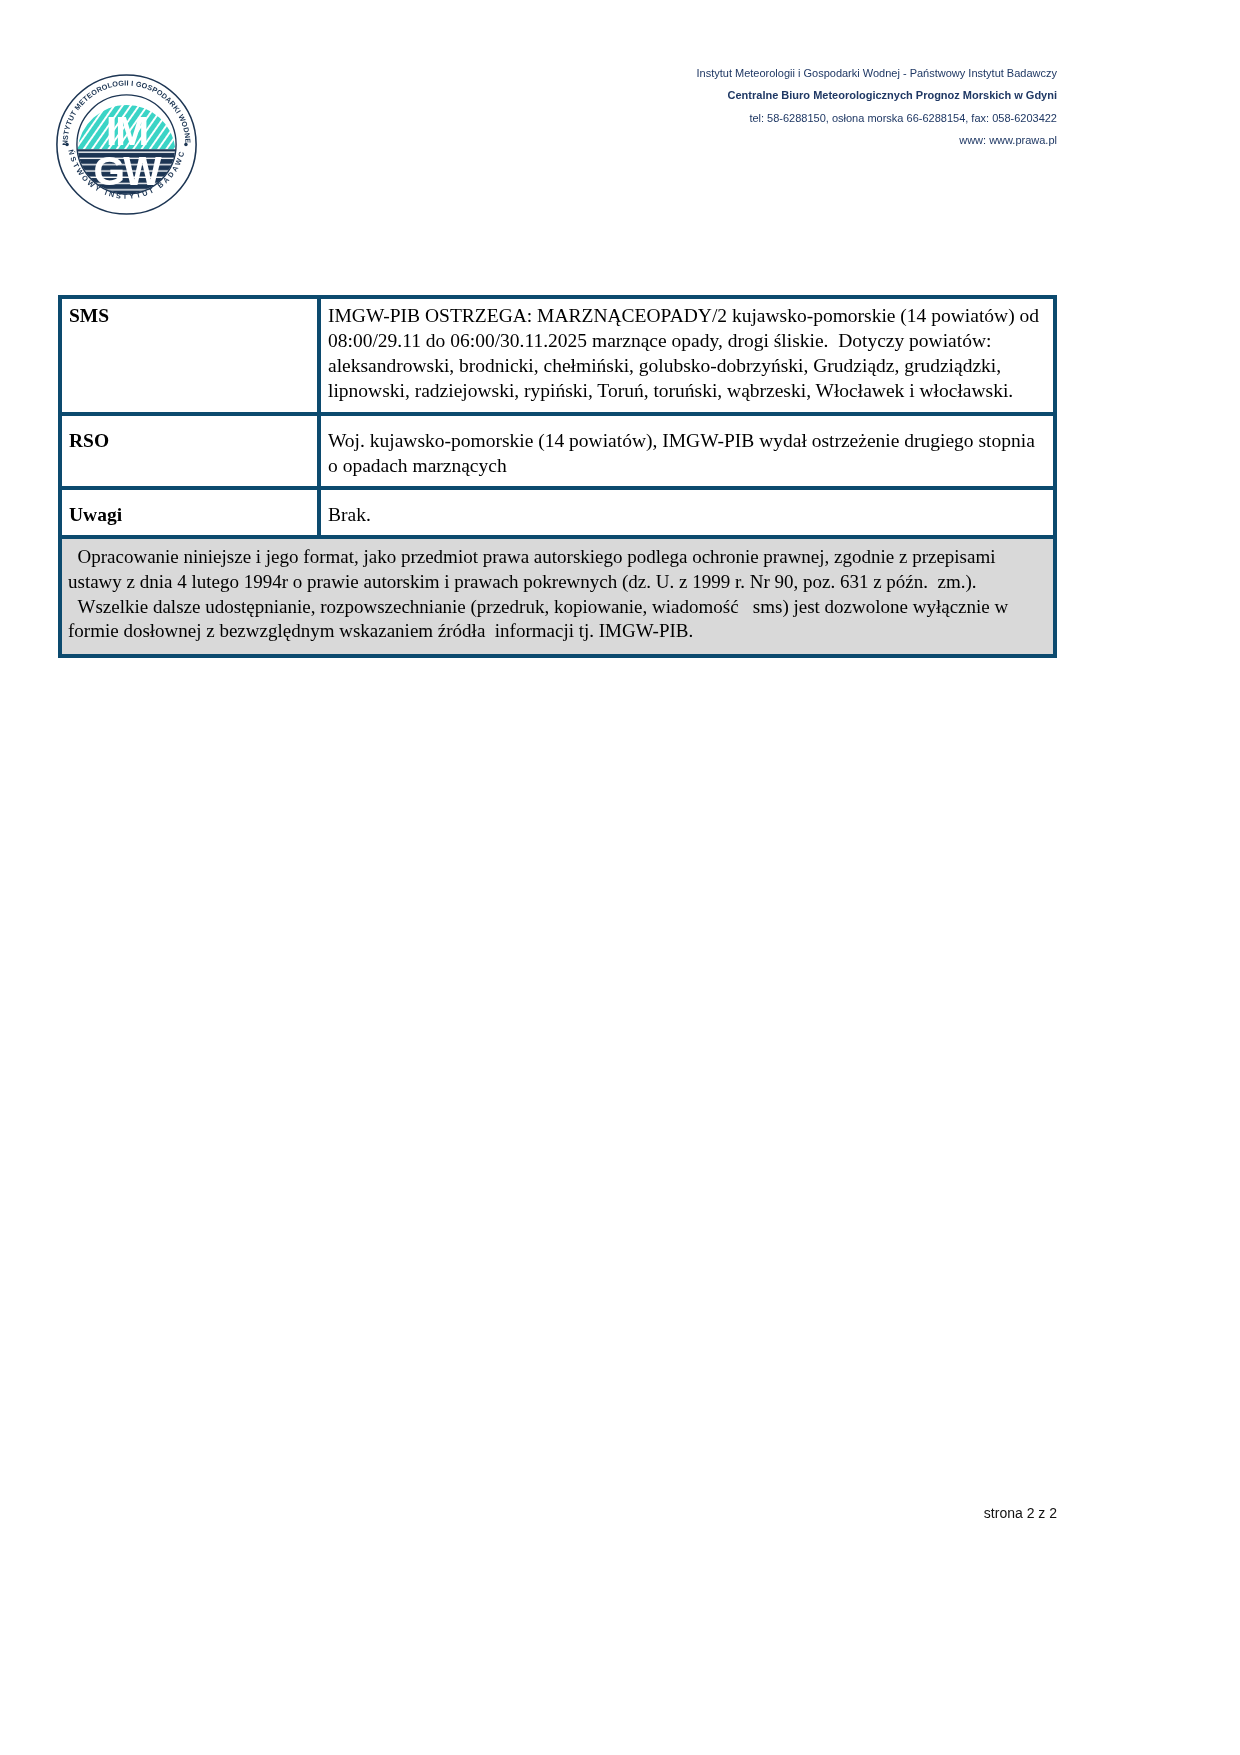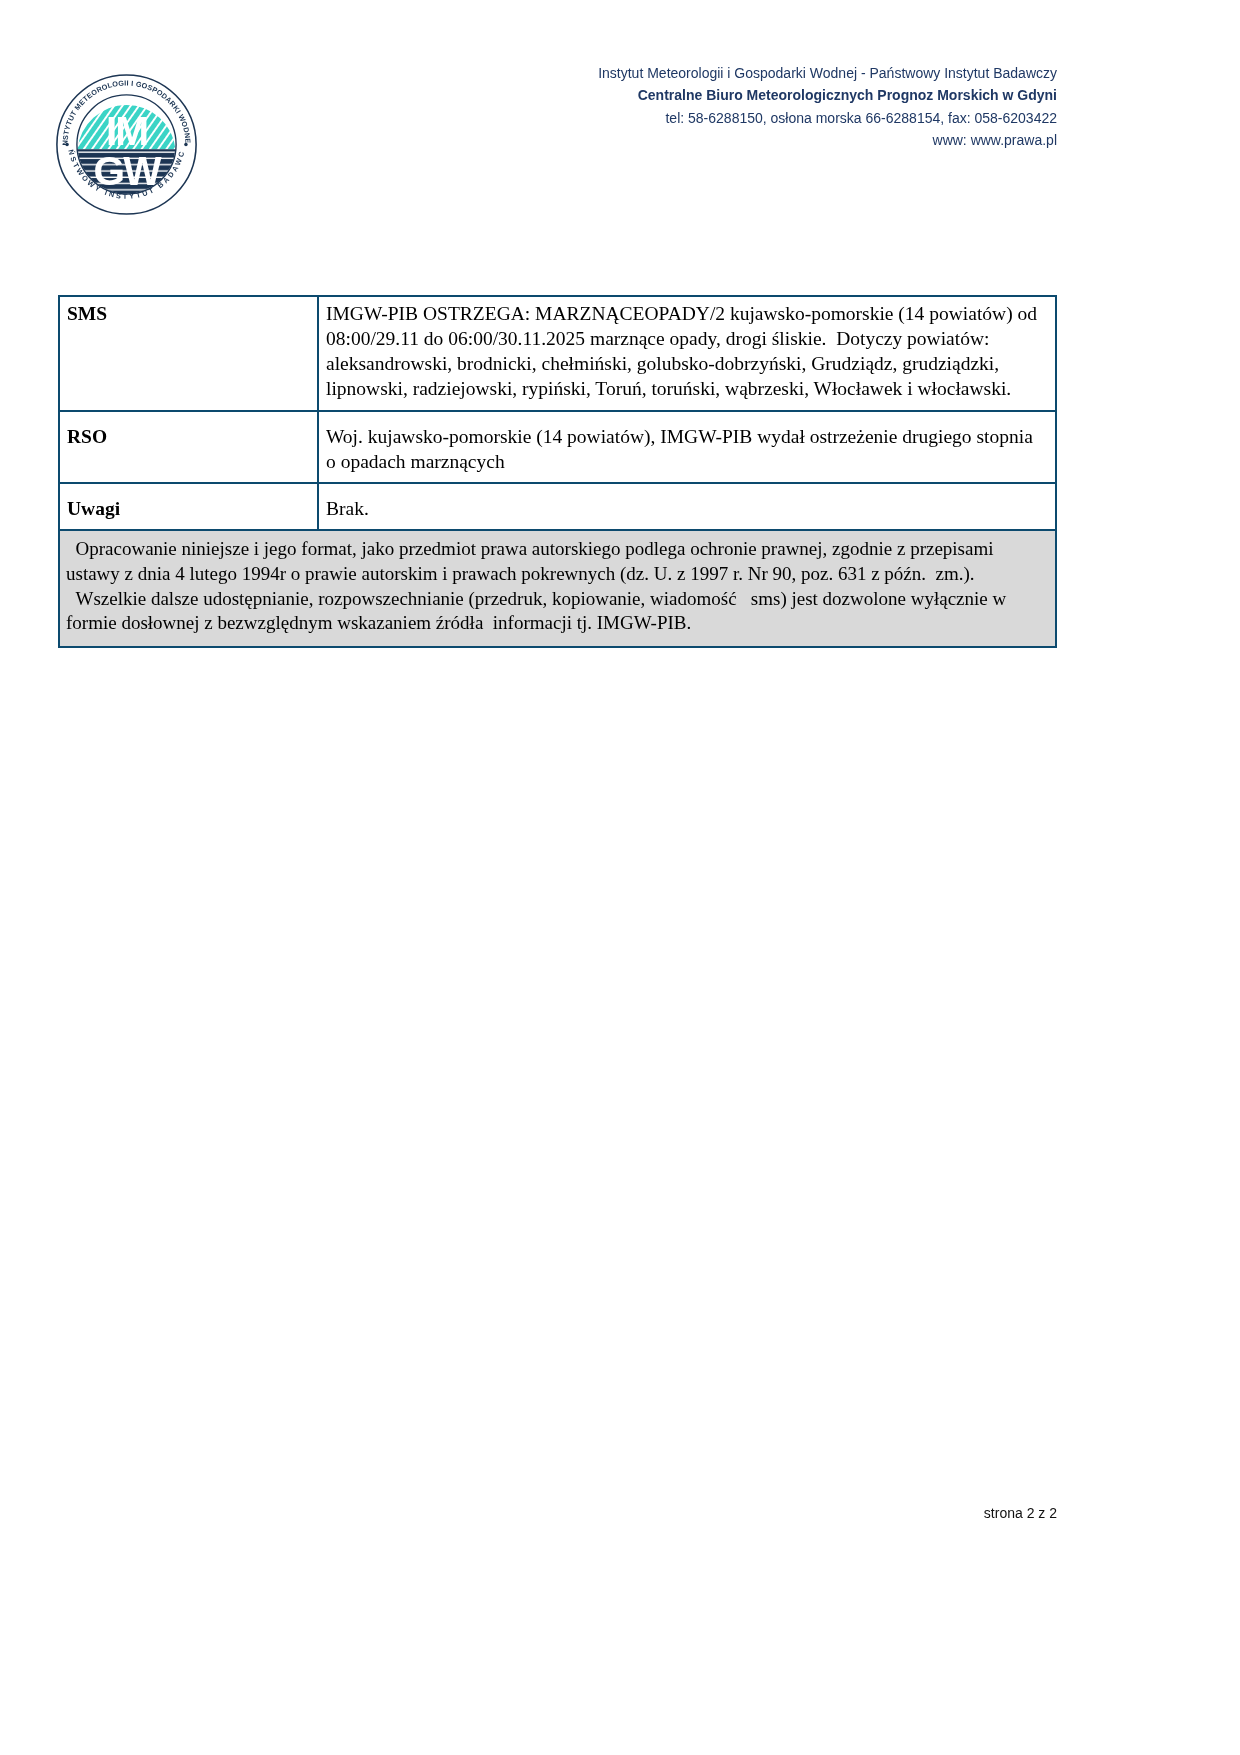--- a/index.html
+++ b/index.html
@@ -21,42 +21,42 @@
     height: 145px;
   }
 
   
   .header-block {
     position: absolute;
     top: 62px;
     right: 183px;
     text-align: right;
     font-family: "Liberation Sans", sans-serif;
-    font-size: 14px;
+    font-size: 11px;
     line-height: 22.4px;
     color: #1F3864;
     white-space: nowrap;
   }
   .header-block .bold { font-weight: bold; }
 
   
   .warn-table {
     position: absolute;
     left: 58px;
     top: 295px;
     width: 999px;
     border-collapse: collapse;
     table-layout: fixed;
     font-family: "Liberation Serif", serif;
     font-size: 19.5px;
     line-height: 25px;
     color: #000000;
   }
   .warn-table td {
-    border: 2px solid #0c4a6e;
+    border: 4px solid #0c4a6e;
     vertical-align: top;
     padding: 4px 8px 4px 7px;
     overflow: hidden;
   }
   .warn-table col.c-label { width: 259px; }
   .warn-table td.label { font-weight: bold; }
   .warn-table tr.r-sms  td { height: 105px; padding-top: 4px; }
   .warn-table tr.r-rso  td { height: 54px;  padding-top: 12px; }
   .warn-table tr.r-uwagi td { height: 29px; padding-top: 12px; margin-top: 34px; }
   .warn-table td.value { white-space: pre-wrap; }
@@ -141,21 +141,21 @@
       <tr class="r-rso">
         <td class="label">RSO</td>
         <td class="value">Woj. kujawsko-pomorskie (14 powiatów), IMGW-PIB wydał ostrzeżenie drugiego stopnia o opadach marznących</td>
       </tr>
       <tr class="r-uwagi">
         <td class="label">Uwagi</td>
         <td class="value">Brak.</td>
       </tr>
       <tr class="r-disclaimer">
         <td colspan="2">
-          <div class="disclaimer-par">  Opracowanie niniejsze i jego format, jako przedmiot prawa autorskiego podlega ochronie prawnej, zgodnie z przepisami ustawy z dnia 4 lutego 1994r o prawie autorskim i prawach pokrewnych (dz. U. z 1997 r. Nr 90, poz. 631 z późn.  zm.).</div>
+          <div class="disclaimer-par">  Opracowanie niniejsze i jego format, jako przedmiot prawa autorskiego podlega ochronie prawnej, zgodnie z przepisami ustawy z dnia 4 lutego 1994r o prawie autorskim i prawach pokrewnych (dz. U. z 1999 r. Nr 90, poz. 631 z późn.  zm.).</div>
           <div class="disclaimer-par">  Wszelkie dalsze udostępnianie, rozpowszechnianie (przedruk, kopiowanie, wiadomość   sms) jest dozwolone wyłącznie w formie dosłownej z bezwzględnym wskazaniem źródła  informacji tj. IMGW-PIB.</div>
         </td>
       </tr>
     </tbody>
   </table>
 
   <div class="page-footer">strona 2 z 2</div>
 
 </div>
 

